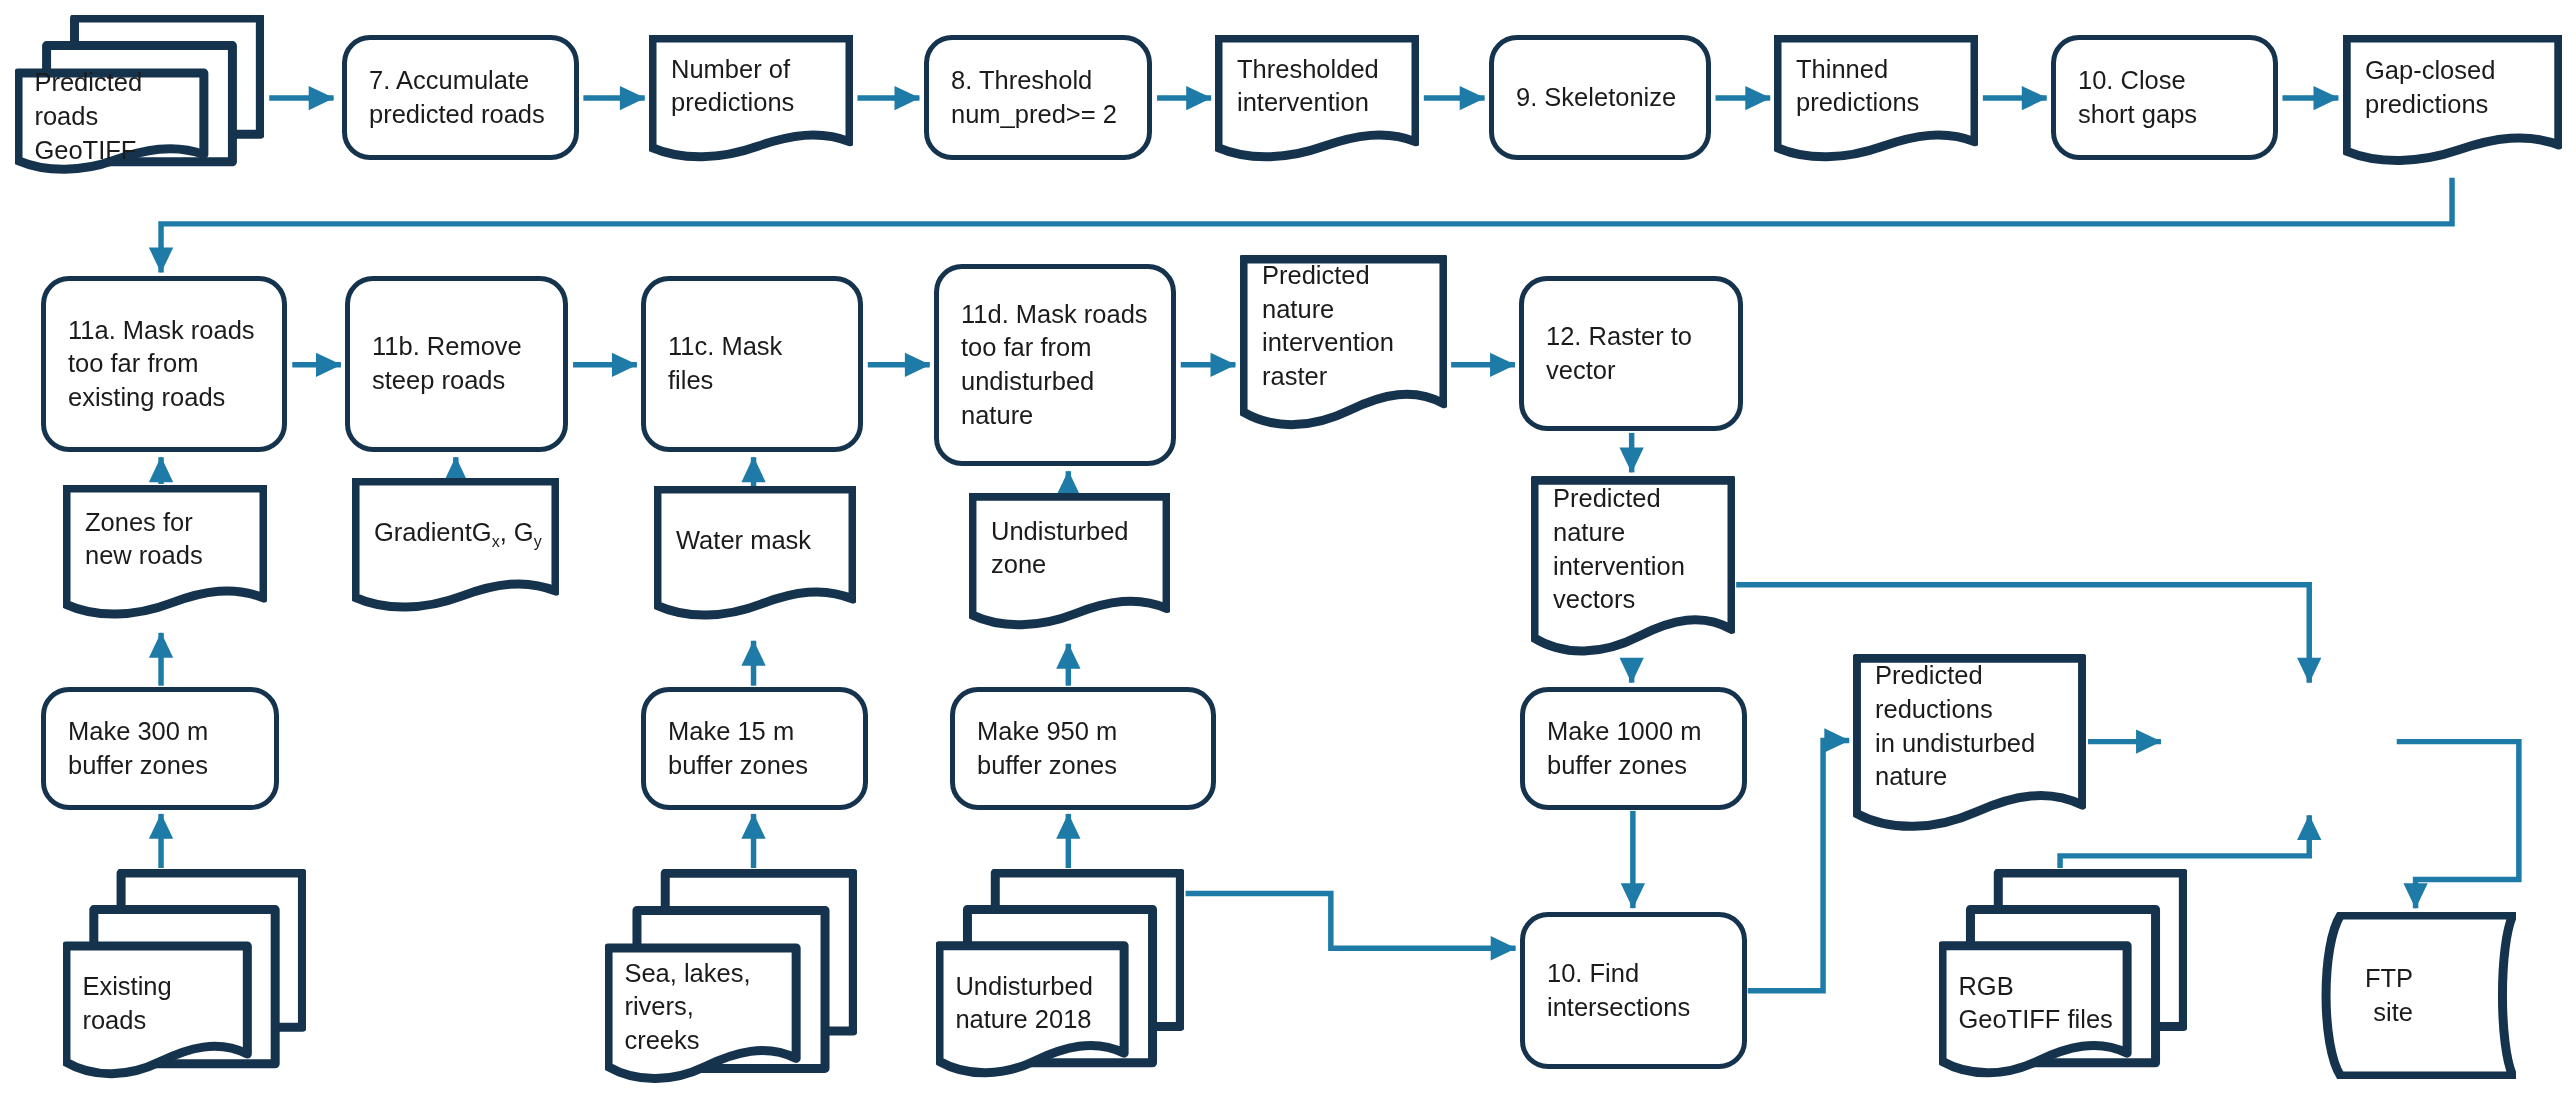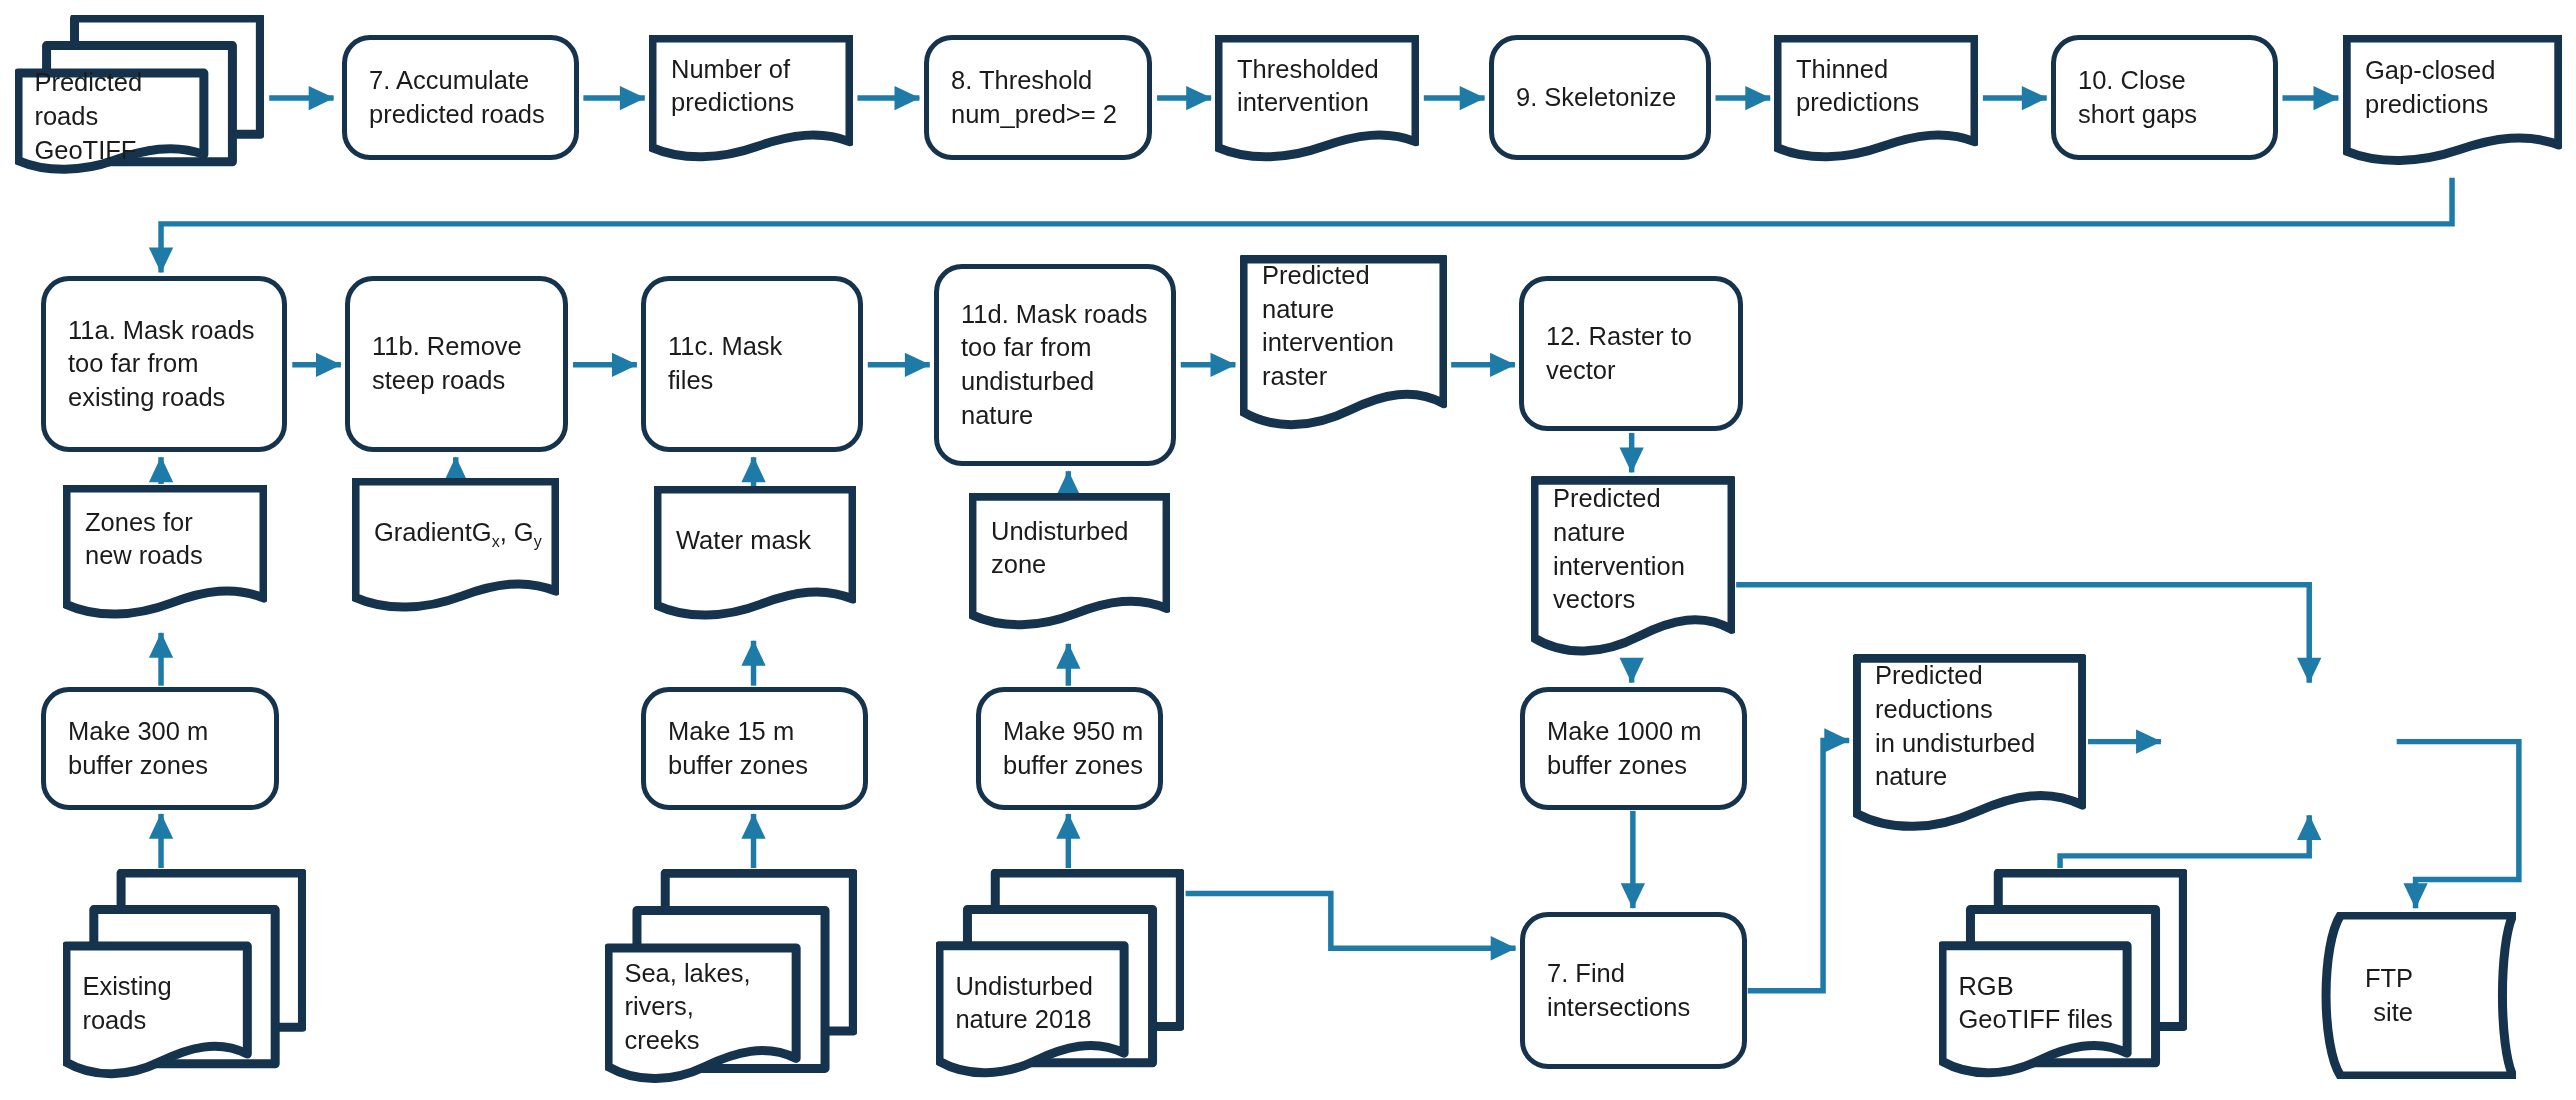--- a/index.html
+++ b/index.html
@@ -221,21 +221,21 @@
   <div class="node process" style="left:41px;top:687px;width:238px;height:123px">
     <span class="label">Make 300 m
 buffer zones</span>
   </div>
 
   <div class="node process" style="left:641px;top:687px;width:227px;height:123px">
     <span class="label">Make 15 m
 buffer zones</span>
   </div>
 
-  <div class="node process" style="left:976px;top:687px;width:187px;height:123px">
+  <div class="node process" style="left:950px;top:687px;width:266px;height:123px">
     <span class="label">Make 950 m
 buffer zones</span>
   </div>
 
   <div class="node process" style="left:1520px;top:687px;width:227px;height:123px">
     <span class="label">Make 1000 m
 buffer zones</span>
   </div>
 
   <div class="node doc" style="left:1853px;top:654px;width:233px;height:191px">
@@ -274,21 +274,21 @@
     <svg class="shape-svg" viewBox="0 0 410 260" preserveAspectRatio="none">
       <rect x="98" y="5" width="306" height="190"></rect>
       <rect x="52" y="50" width="306" height="190"></rect>
       <path d="M5 95 H311 V228 C262 210 212 220 162 238 C112 256 52 258 5 238 Z"></path>
     </svg>
     <span class="label">Undisturbed
 nature 2018</span>
   </div>
 
   <div class="node process" style="left:1520px;top:912px;width:227px;height:157px">
-    <span class="label">7. Find
+    <span class="label">10. Find
 intersections</span>
   </div>
 
   <div class="node stack" style="left:1939px;top:869px;width:248px;height:210px">
     <svg class="shape-svg" viewBox="0 0 410 260" preserveAspectRatio="none">
       <rect x="98" y="5" width="306" height="190"></rect>
       <rect x="52" y="50" width="306" height="190"></rect>
       <path d="M5 95 H311 V228 C262 210 212 220 162 238 C112 256 52 258 5 238 Z"></path>
     </svg>
     <span class="label">RGB

